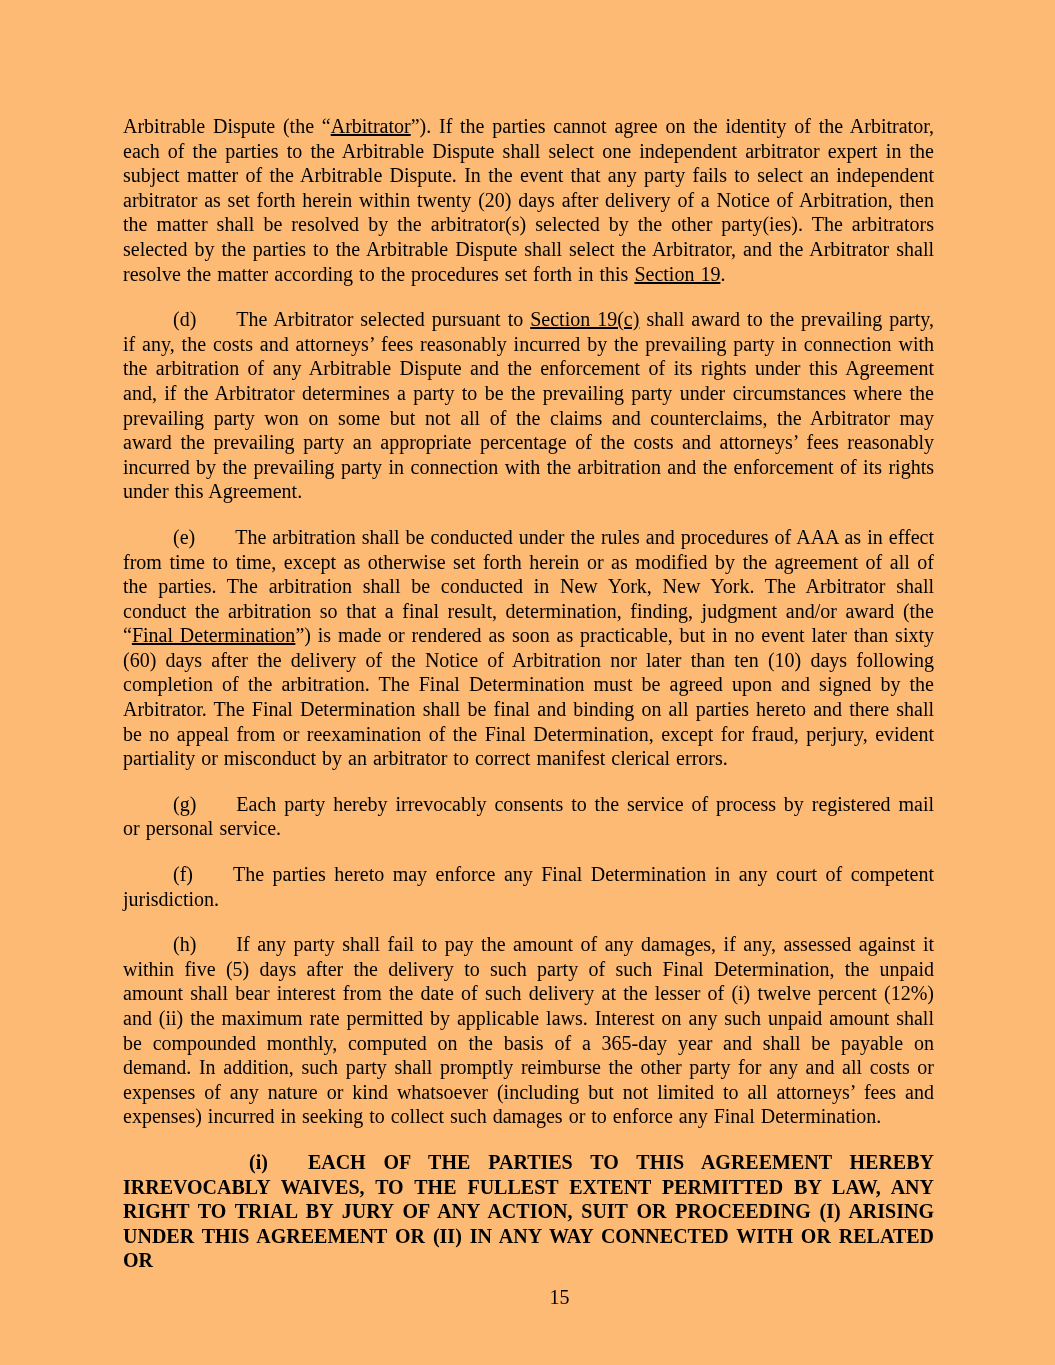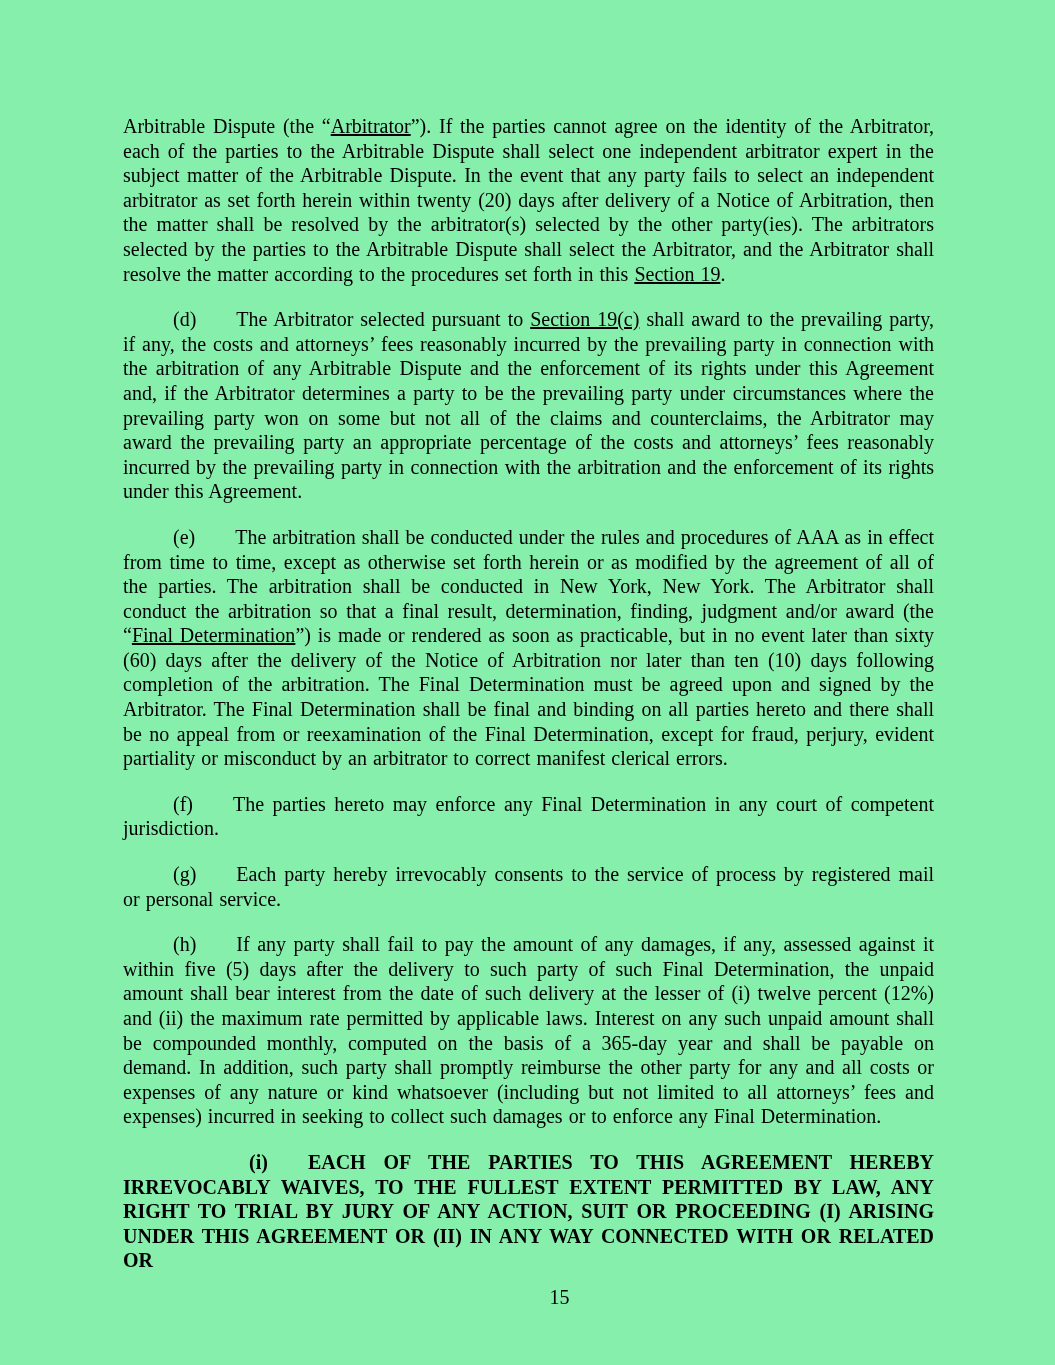--- a/index.html
+++ b/index.html
@@ -4,21 +4,21 @@
 <style>
   html, body {
     margin: 0;
     padding: 0;
     background: #ffffff;
   }
   .page {
     position: relative;
     width: 1055px;
     height: 1365px;
-    background: #86efac;
+    background: #fdba74;
     color: #000000;
     font-family: "Liberation Serif", "DejaVu Serif", serif;
     overflow: hidden;
   }
   .content {
     position: absolute;
     left: 123px;
     top: 114px;
     width: 811px;
   }
@@ -49,19 +49,19 @@
   }
 </style>
 </head>
 <body>
 
 <div class="page">
   <div class="content">
       <p class="para no-indent"><span>Arbitrable Dispute (the “</span><span class="u">Arbitrator</span><span>”). If the parties cannot agree on the identity of the Arbitrator, each of the parties to the Arbitrable Dispute shall select one independent arbitrator expert in the subject matter of the Arbitrable Dispute. In the event that any party fails to select an independent arbitrator as set forth herein within twenty (20) days after delivery of a Notice of Arbitration, then the matter shall be resolved by the arbitrator(s) selected by the other party(ies). The arbitrators selected by the parties to the Arbitrable Dispute shall select the Arbitrator, and the Arbitrator shall resolve the matter according to the procedures set forth in this </span><span class="u">Section 19</span><span>.</span></p>
       <p class="para"><span>(d)</span><span class="tab"></span><span>The Arbitrator selected pursuant to </span><span class="u">Section 19(c)</span><span> shall award to the prevailing party, if any, the costs and attorneys’ fees reasonably incurred by the prevailing party in connection with the arbitration of any Arbitrable Dispute and the enforcement of its rights under this Agreement and, if the Arbitrator determines a party to be the prevailing party under circumstances where the prevailing party won on some but not all of the claims and counterclaims, the Arbitrator may award the prevailing party an appropriate percentage of the costs and attorneys’ fees reasonably incurred by the prevailing party in connection with the arbitration and the enforcement of its rights under this Agreement.</span></p>
       <p class="para"><span>(e)</span><span class="tab"></span><span>The arbitration shall be conducted under the rules and procedures of AAA as in effect from time to time, except as otherwise set forth herein or as modified by the agreement of all of the parties. The arbitration shall be conducted in New York, New York. The Arbitrator shall conduct the arbitration so that a final result, determination, finding, judgment and/or award (the “</span><span class="u">Final Determination</span><span>”) is made or rendered as soon as practicable, but in no event later than sixty (60) days after the delivery of the Notice of Arbitration nor later than ten (10) days following completion of the arbitration. The Final Determination must be agreed upon and signed by the Arbitrator. The Final Determination shall be final and binding on all parties hereto and there shall be no appeal from or reexamination of the Final Determination, except for fraud, perjury, evident partiality or misconduct by an arbitrator to correct manifest clerical errors.</span></p>
+      <p class="para"><span>(g)</span><span class="tab"></span><span>Each party hereby irrevocably consents to the service of process by registered mail or personal service.</span></p>
       <p class="para"><span>(f)</span><span class="tab"></span><span>The parties hereto may enforce any Final Determination in any court of competent jurisdiction.</span></p>
-      <p class="para"><span>(g)</span><span class="tab"></span><span>Each party hereby irrevocably consents to the service of process by registered mail or personal service.</span></p>
       <p class="para"><span>(h)</span><span class="tab"></span><span>If any party shall fail to pay the amount of any damages, if any, assessed against it within five (5) days after the delivery to such party of such Final Determination, the unpaid amount shall bear interest from the date of such delivery at the lesser of (i) twelve percent (12%) and (ii) the maximum rate permitted by applicable laws. Interest on any such unpaid amount shall be compounded monthly, computed on the basis of a 365-day year and shall be payable on demand. In addition, such party shall promptly reimburse the other party for any and all costs or expenses of any nature or kind whatsoever (including but not limited to all attorneys’ fees and expenses) incurred in seeking to collect such damages or to enforce any Final Determination.</span></p>
       <p class="para large-indent"><span>(i)</span><span class="tab"></span><span>EACH OF THE PARTIES TO THIS AGREEMENT HEREBY IRREVOCABLY WAIVES, TO THE FULLEST EXTENT PERMITTED BY LAW, ANY RIGHT TO TRIAL BY JURY OF ANY ACTION, SUIT OR PROCEEDING (I) ARISING UNDER THIS AGREEMENT OR (II) IN ANY WAY CONNECTED WITH OR RELATED OR</span></p>
     </div>
   <div class="page-number">15</div>
 </div>
 
 </body></html>

